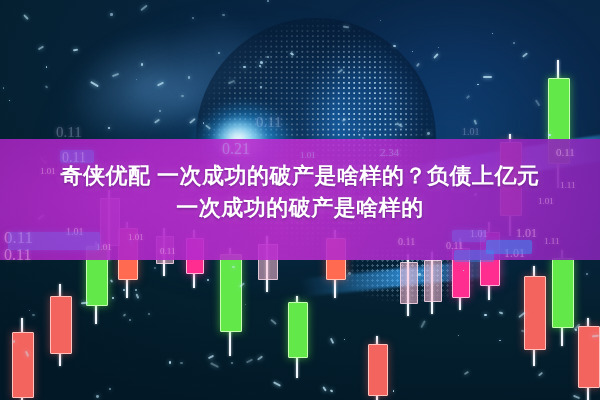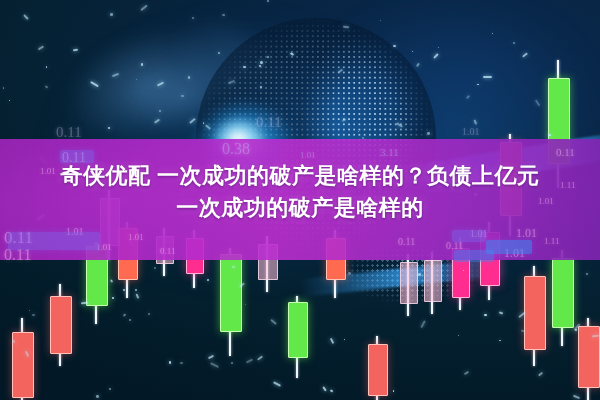--- a/index.html
+++ b/index.html
@@ -341,23 +341,23 @@
       <div class="dash" style="left: 37px; top: 216.3px; width: 8.3px; height: 2px; transform: rotate(-35deg); opacity: 0.67;"></div>
       <div class="spark" style="left: 260.1px; top: 86.3px; width: 2px; height: 2px; opacity: 0.77;"></div>
     </div>
 
   <div class="band">
     <div class="band-tint"></div>
   </div>
 
   <div id="numbers">
       <div class="num num-dk" style="left: 56px; top: 124px; font-size: 15px;">0.11</div>
-      <div class="num num-dk" style="left: 222px; top: 140px; font-size: 16px;">0.38</div>
+      <div class="num num-dk" style="left: 222px; top: 140px; font-size: 16px;">0.21</div>
       <div class="num num-dk" style="left: 256px; top: 114px; font-size: 15px;">0.11</div>
-      <div class="num num-dk" style="left: 380px; top: 146px; font-size: 11px;">3.11</div>
+      <div class="num num-dk" style="left: 380px; top: 146px; font-size: 11px;">2.34</div>
       <div class="num num-dk" style="left: 462px; top: 126px; font-size: 10px;">1.01</div>
       <div class="num" style="left: 62px; top: 150px; font-size: 14px;">0.11</div>
       <div class="num" style="left: 40px; top: 166px; font-size: 9px;">1.01</div>
       <div class="num" style="left: 4px; top: 228px; font-size: 17px;">0.11</div>
       <div class="num" style="left: 66px; top: 226px; font-size: 10px;">1.01</div>
       <div class="num" style="left: 96px; top: 242px; font-size: 9px;">1.01</div>
       <div class="num" style="left: 4px; top: 246px; font-size: 16px;">0.11</div>
       <div class="num" style="left: 128px; top: 232px; font-size: 9px;">1.01</div>
       <div class="num" style="left: 446px; top: 240px; font-size: 10px;">0.11</div>
       <div class="num" style="left: 470px; top: 228px; font-size: 10px;">1.01</div>

